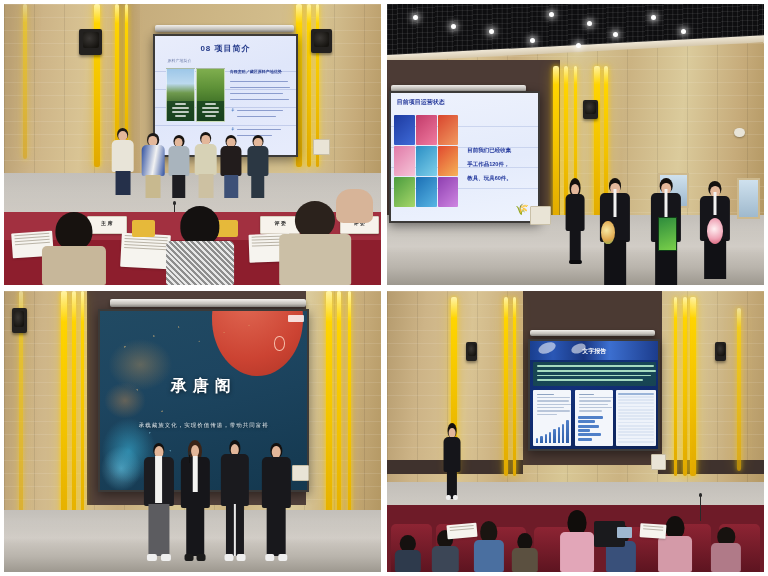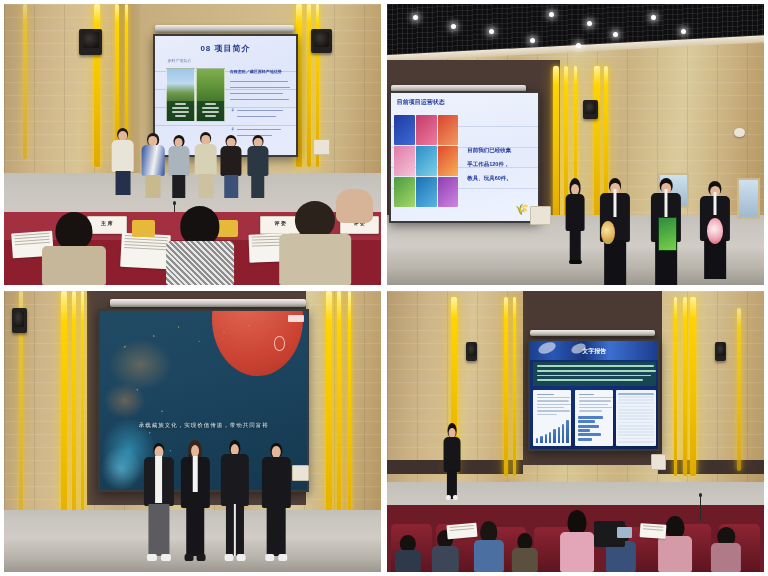--- a/index.html
+++ b/index.html
@@ -437,20 +437,21 @@
 
     <div class="valance" style="left:28%;top:3%;width:52%;height:2.6%;"></div>
     <div class="screen-frame" style="left:25%;top:6.5%;width:56%;height:65%;">
       <div class="screen">
         <div class="slideC">
           <div class="sun" style="right:2%;top:-28%;width:44%;height:64%;"></div>
           <div class="seal" style="right:11%;top:14%;width:4%;height:7%;"></div>
           <div class="mtn"></div>
           <div class="speckle"></div>
           <div class="logo" style="right:1.5%;top:2%;width:8%;height:4%;"></div>
+          <div class="ctitle" style="top:36%;font-size:16px;">承唐阁</div>
           <div class="csub" style="top:62%;font-size:5.5px;">承载藏族文化，实现价值传递，带动共同富裕</div>
         </div>
       </div>
     </div>
     <div class="wallplate" style="right:19%;top:62%;width:4%;height:5%;"></div>
 
     <div class="person" style="left:37%;bottom:4%;width:8%;height:42%;">
       <div class="p-hair" style="top:0;width:38%;height:12%;background:#14100e;"></div>
       <div class="p-head skin" style="top:3%;width:30%;height:10%;"></div>
       <div class="p-body" style="top:12%;width:100%;height:42%;background:#1c1c20;"></div>

